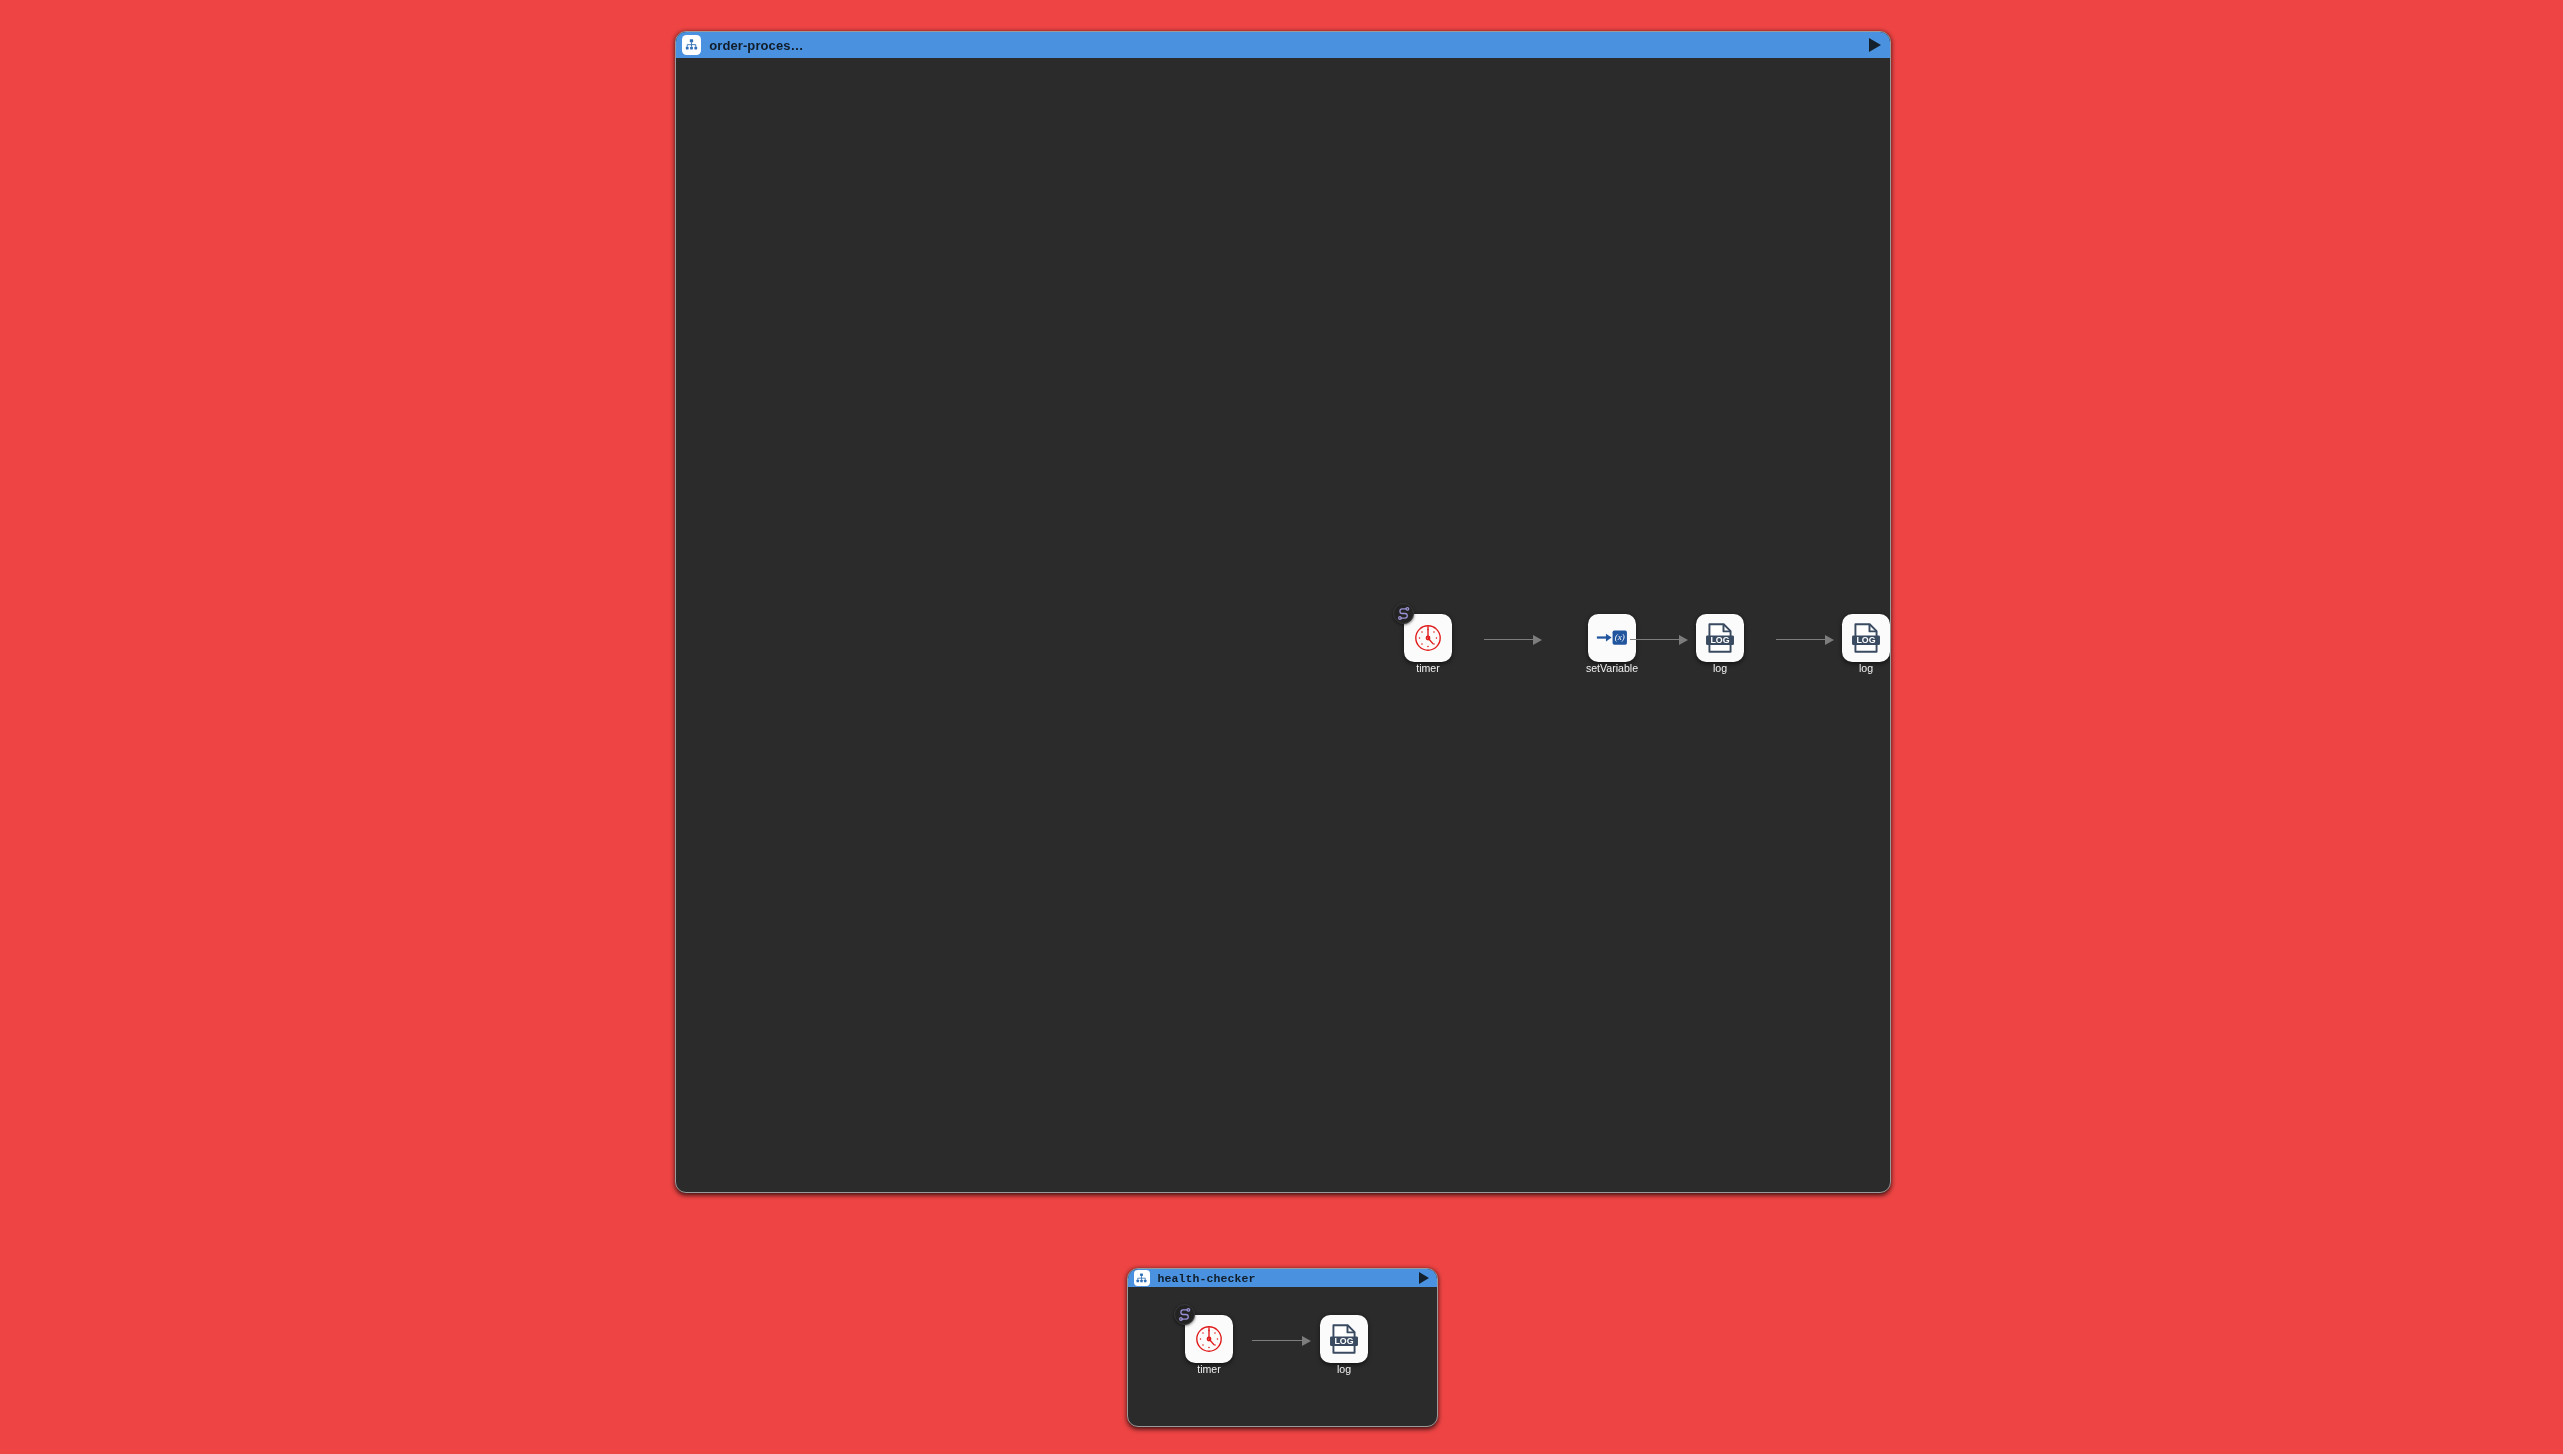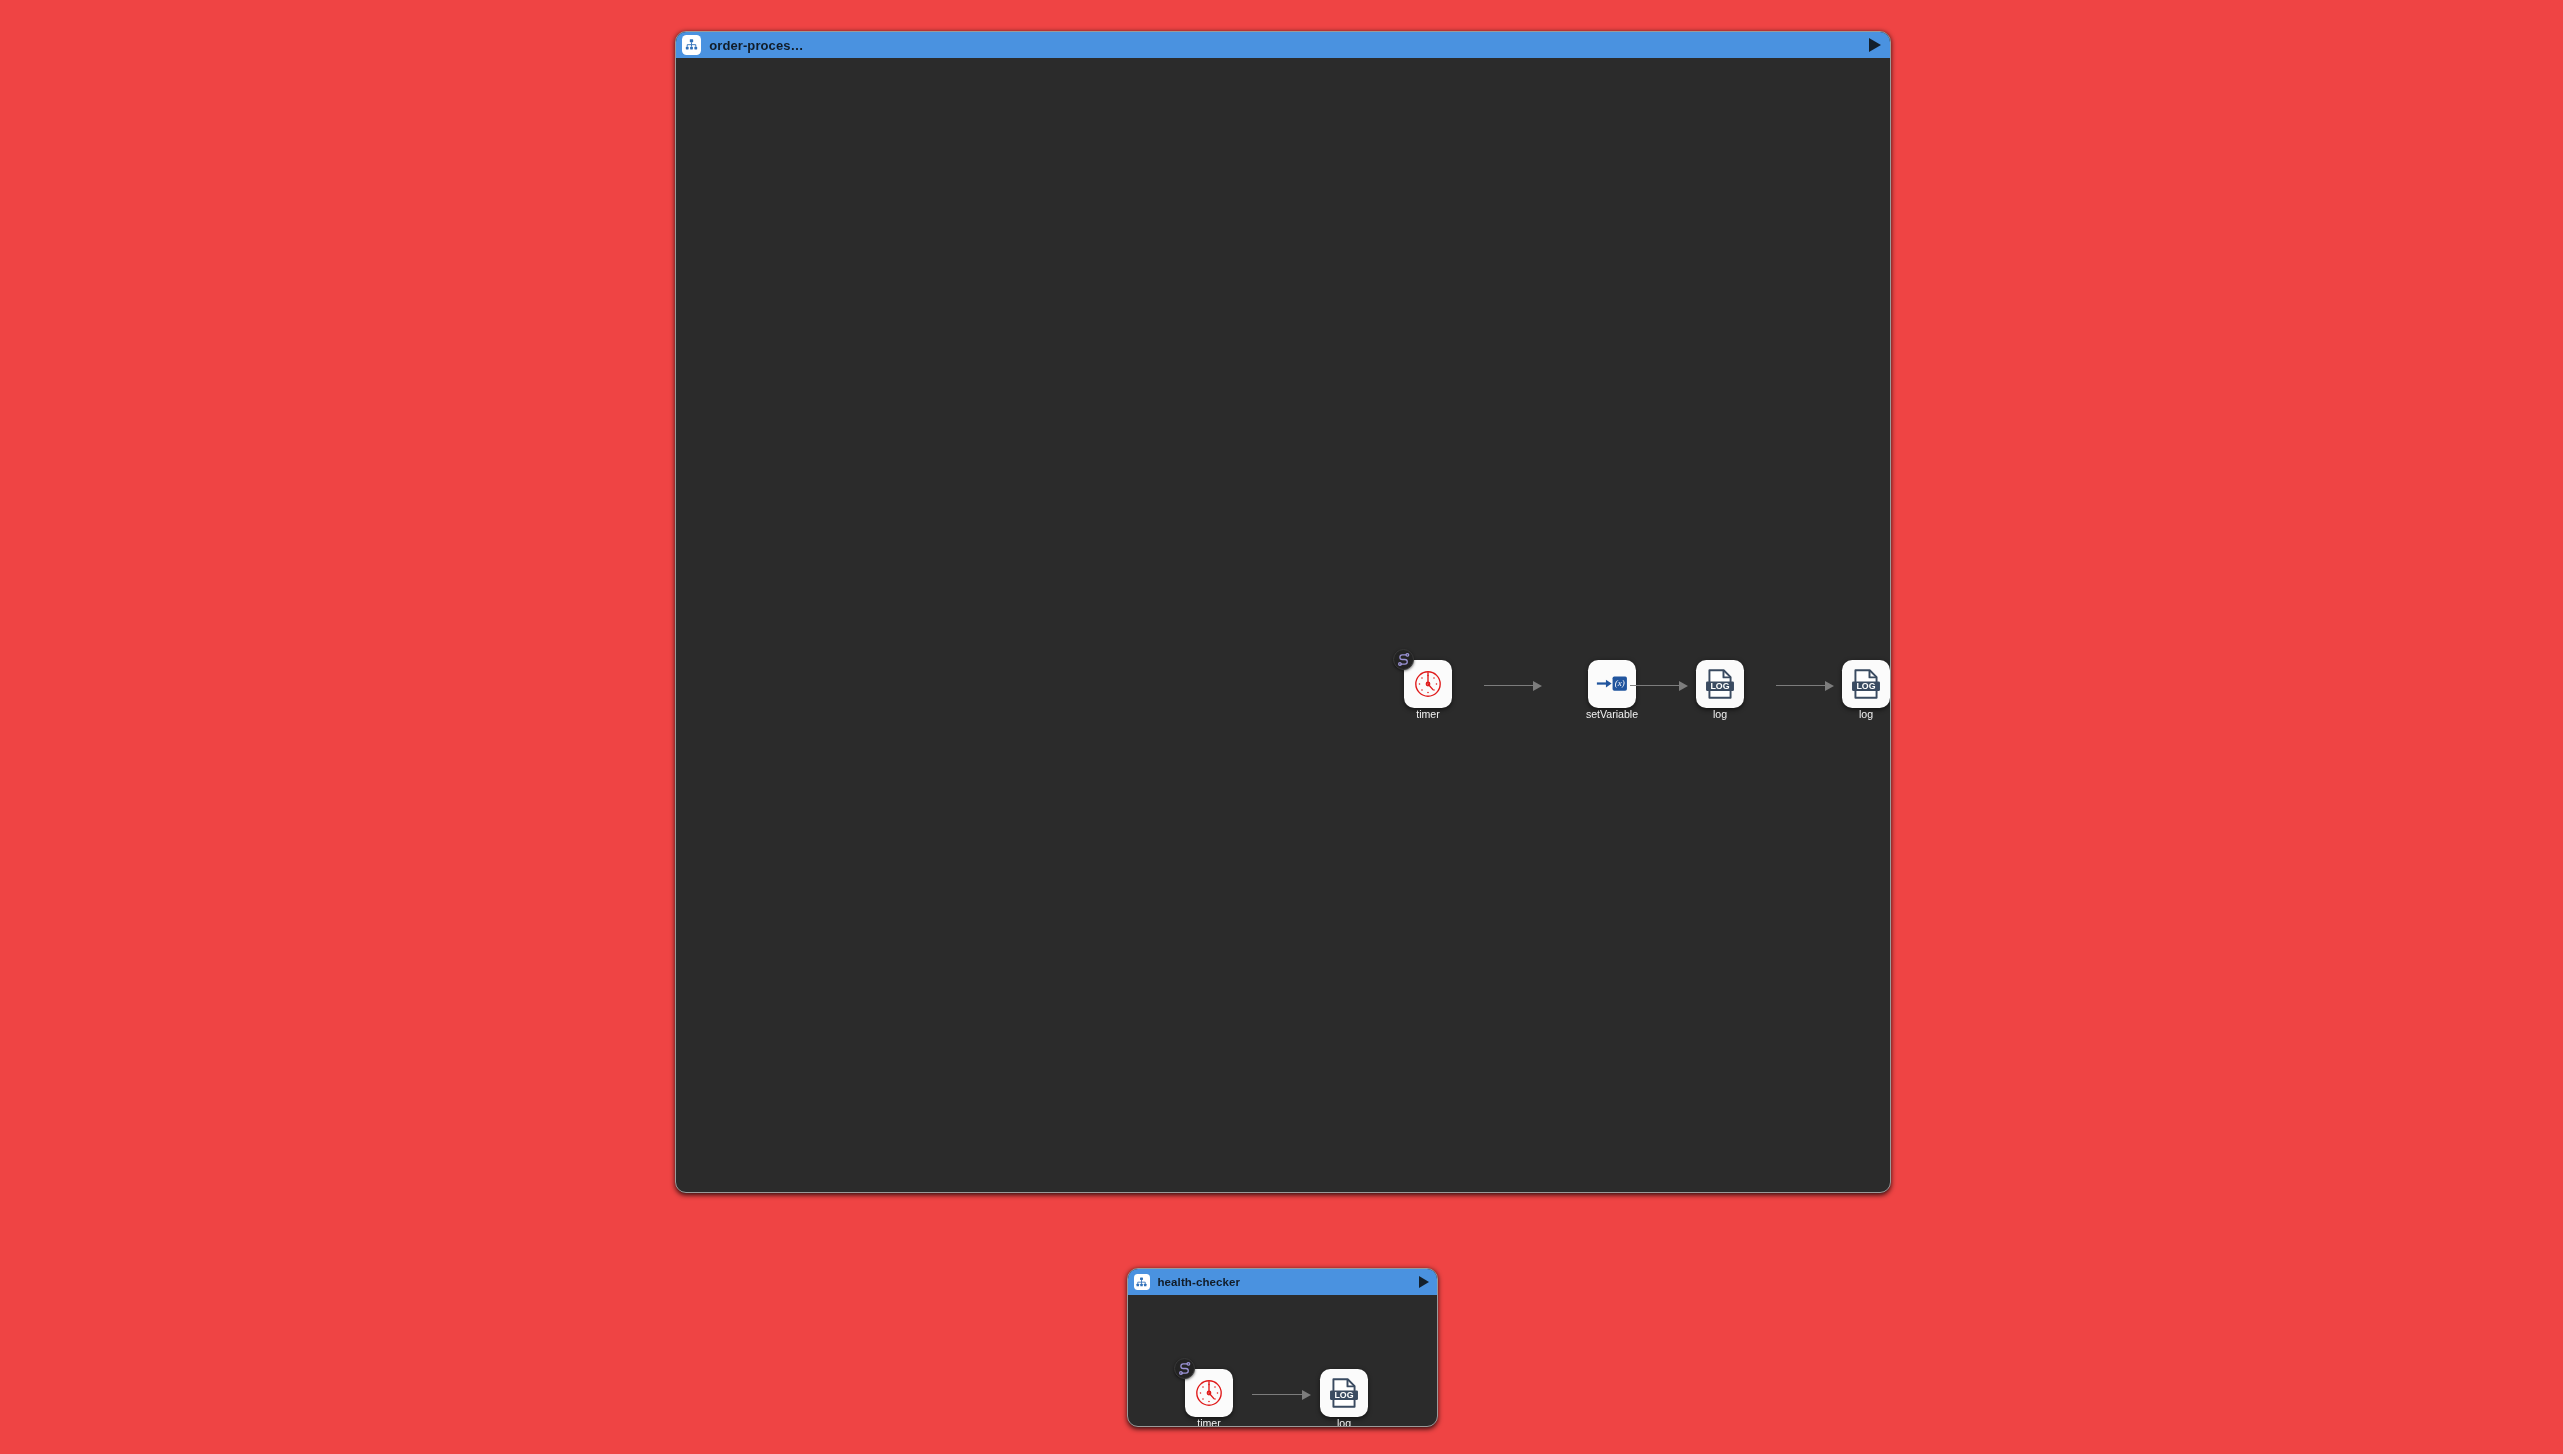--- a/index.html
+++ b/index.html
@@ -40,21 +40,21 @@
   .run-btn {
     position: absolute;
     right: 9.2px; top: 50%;
     transform: translateY(-50%);
     width: 0; height: 0;
     border-left: 12px solid #14202c;
     border-top: 7.4px solid transparent;
     border-bottom: 7.4px solid transparent;
     cursor: pointer;
   }
-  .route-canvas { position: relative; width: 100%; height: 100%; margin-top: 46px; }
+  .route-canvas { position: relative; width: 100%; height: 100%; }
 
   
   .chip {
     width: 19.4px; height: 19.4px;
     background: #ffffff;
     border-radius: 4.6px;
     display: flex; align-items: center; justify-content: center;
     flex: 0 0 auto;
   }
   .chip svg { display:block; }
@@ -263,21 +263,21 @@
         </div>
         <div class="node-label-wrap">
           <span class="node-label-inner">log</span>
         </div>
       </div>
 
     </div>
   </div>
 
   <div class="route-window" style="left:1127px; top:1268px; width:311px; height:159px;">
-    <div class="route-titlebar" style="height:26px;">
+    <div class="route-titlebar" style="height:18px;font-family:Liberation Mono, monospace;">
       <span class="chip" style="width:16.6px;height:16.6px;border-radius:3.7px;">
         <svg width="13" height="12" viewBox="0 0 16 14">
             <use href="#ic-tree"></use>
           </svg>
       </span>
       <span class="route-title-text" style="font-size:11.5px;margin-left:7.4px;">health-checker</span>
       <span class="run-btn" style="border-left-width:10.2px;border-top-width:6.5px;border-bottom-width:6.5px;right:8.3px;"></span>
     </div>
     <div class="route-canvas">
       <div class="node" style="left:57px; top:28px;">

